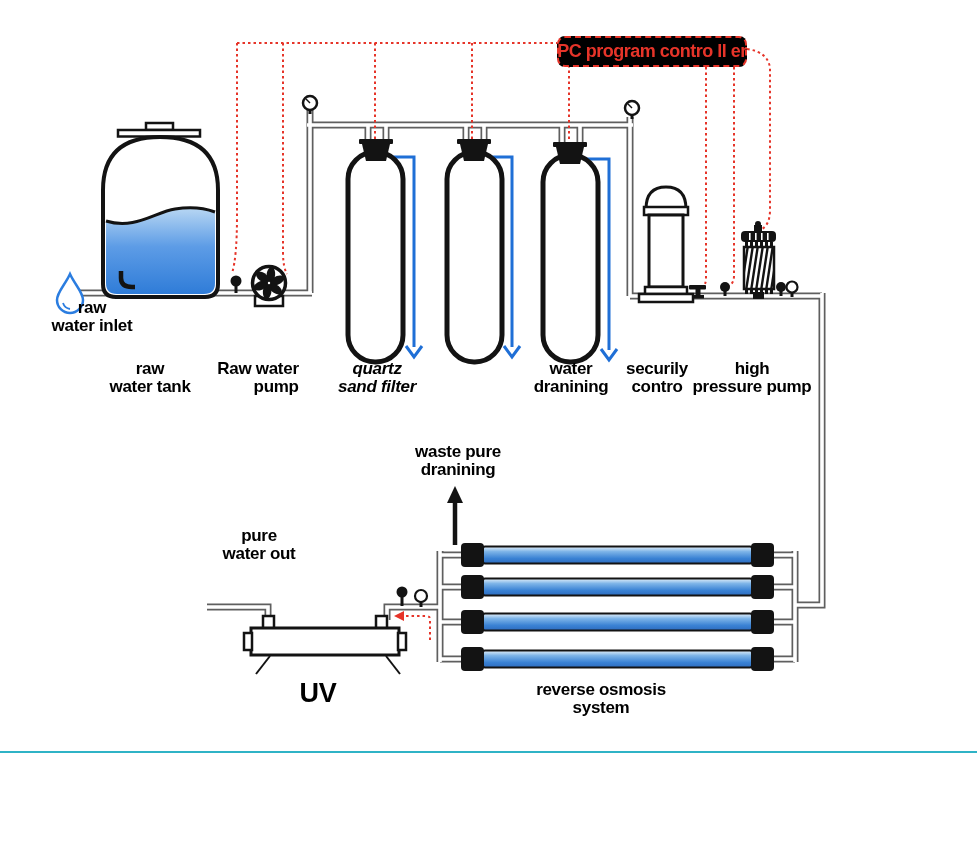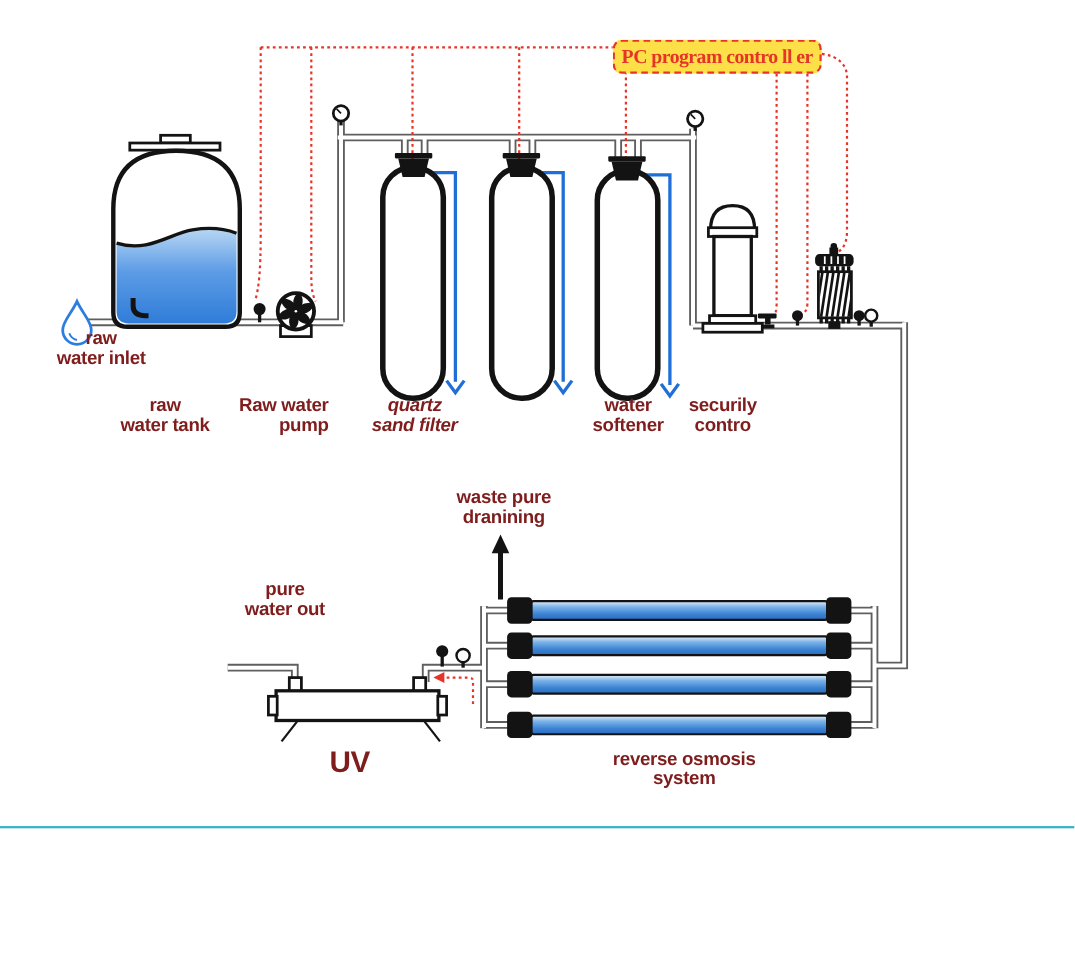--- a/index.html
+++ b/index.html
@@ -1,24 +1,24 @@
 <!DOCTYPE html>
 <html><head>
 <meta charset="utf-8">
 <style>
   html,body{margin:0;padding:0;background:#fff;}
   #stage{position:relative;width:977px;height:868px;background:#ffffff;overflow:hidden;
          font-family:"Liberation Sans","DejaVu Sans",sans-serif;}
   #diagram-svg{position:absolute;left:0;top:0;}
   .lbl{position:absolute;text-align:center;font-weight:bold;font-size:17px;line-height:18px;
-       letter-spacing:-0.3px;color:#7f1d1d;white-space:pre-line;transform:translateX(-50%);}
+       letter-spacing:-0.3px;color:#000000;white-space:pre-line;transform:translateX(-50%);}
   .lbl-big{font-size:27px;line-height:28px;}
   .ctrl-box{position:absolute;left:557px;top:36px;width:190px;height:31px;
             border:2px dashed #e63429;border-radius:8px;box-sizing:border-box;
-            display:flex;align-items:center;justify-content:center;background:#fde047;font-family:Liberation Serif, serif;}
+            display:flex;align-items:center;justify-content:center;background:#000000;}
   .ctrl-box span{color:#e63429;font-weight:bold;font-size:18px;letter-spacing:-0.5px;white-space:nowrap;}
   .teal-line{position:absolute;left:0;top:751px;width:977px;height:2px;background:#2fb3c6;}
 </style>
 </head>
 <body>
 
 <div id="stage">
 
 <svg id="diagram-svg" width="977" height="868" viewBox="0 0 977 868">
   <defs>
@@ -267,26 +267,28 @@
 
 <div class="lbl" style="left:92px;top:299px;">raw
 water  inlet</div>
 <div class="lbl" style="left:150px;top:360px;">raw
 water tank</div>
 <div class="lbl" style="left:258px;top:360px;text-align:right;">Raw water
 pump</div>
 <div class="lbl" style="left:377px;top:360px;font-style:italic;">quartz
 sand filter</div>
 <div class="lbl" style="left:571px;top:360px;">water
-softener</div>
+dranining</div>
 <div class="lbl" style="left:657px;top:360px;">securily
 contro</div>
+<div class="lbl" style="left:752px;top:360px;">high
+pressure pump</div>
 <div class="lbl" style="left:458px;top:443px;">waste pure
 dranining</div>
 <div class="lbl" style="left:259px;top:527px;">pure
 water out</div>
 <div class="lbl lbl-big" style="left:318px;top:679px;">UV</div>
-<div class="lbl" style="left:622px;top:681px;">reverse osmosis
+<div class="lbl" style="left:601px;top:681px;">reverse osmosis
 system</div>
 
 <div class="teal-line"></div>
 
 </div>
 
 </body></html>

